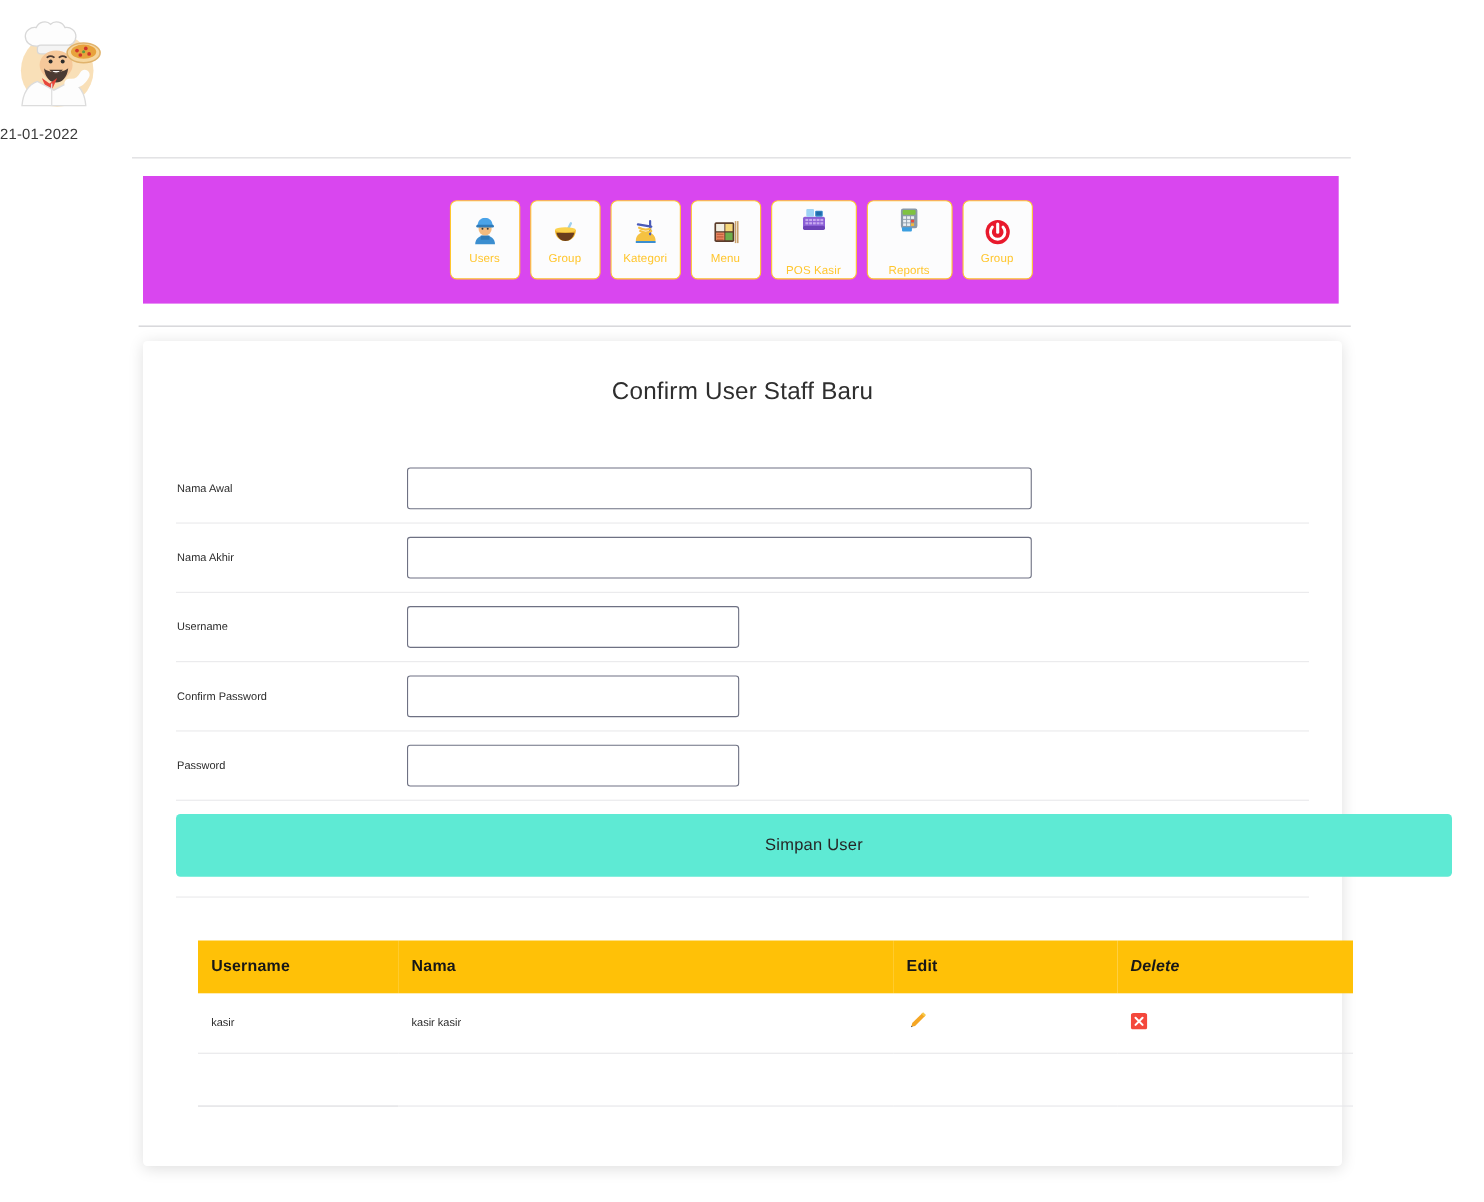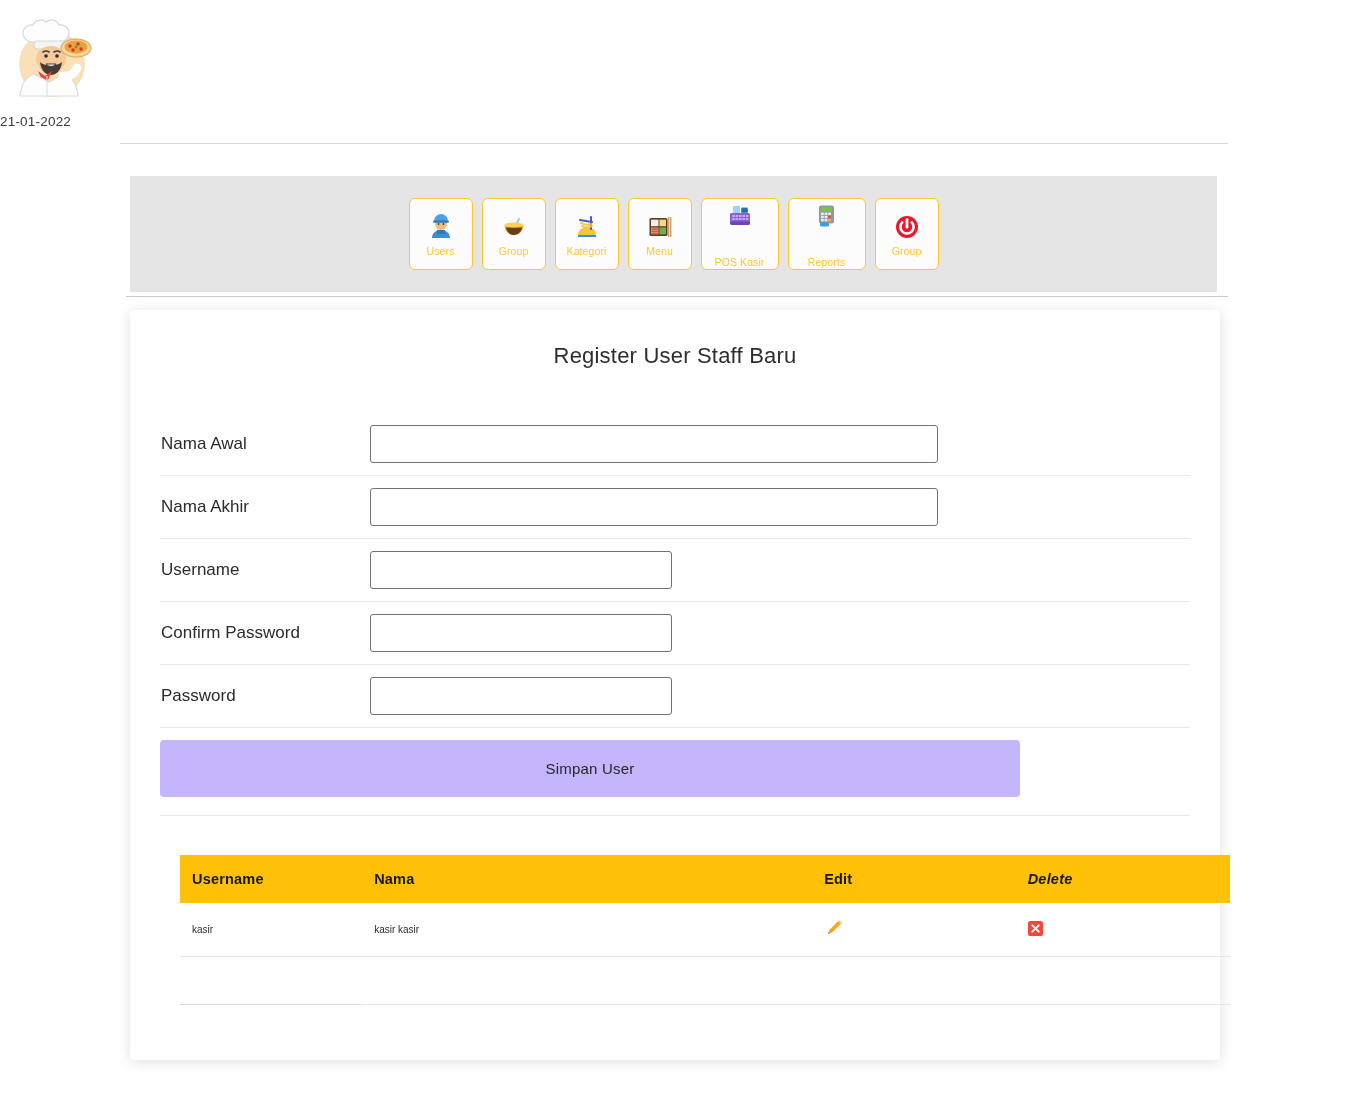--- a/index.html
+++ b/index.html
@@ -36,23 +36,23 @@
   .top-rule {
     position: absolute;
     left: 120px; top: 143px;
     width: 1108px; height: 1px;
     background: #d7d7da;
   }
 
   
   .navbar {
     position: absolute;
-    left: 130px; top: 176px;
+    left: 130px; top: 160px;
     width: 1087px; height: 116px;
-    background: #e5e5e5;
+    background: #d946ef;
     display: flex;
     align-items: center;
     justify-content: center;
     gap: 9px;
   }
   .nav-btn {
     width: 64px; height: 72px;
     border: 1px solid #ffc62e;
     border-radius: 6px;
     background: #fcfcfd;
@@ -108,21 +108,21 @@
   }
   .frow {
     display: flex;
     align-items: center;
     border-bottom: 1px solid #e9e9ec;
     min-height: 63px;
   }
   .frow-label {
     width: 210px;
     flex: 0 0 210px;
-    font-size: 17px;
+    font-size: 10px;
     color: #2b2b2b;
     padding-left: 1px;
   }
   .finput {
     height: 38px;
     border: 1.5px solid #6e7183;
     border-radius: 3px;
     background: #fff;
     font-family: "Liberation Sans", sans-serif;
     font-size: 14px;
@@ -133,23 +133,23 @@
   .finput.lg { width: 568px; }
   .finput.sm { width: 302px; }
 
   
   .submit-row {
     border-bottom: 1px solid #e9e9ec;
     padding: 12px 0 18px 0;
   }
   .btn-save {
     display: block;
-    width: 860px;
+    width: 1160px;
     height: 57px;
-    background: #c4b5fd;
+    background: #5eead4;
     border: none;
     border-radius: 4px;
     font-family: "Liberation Sans", sans-serif;
     font-size: 15px;
     color: #262626;
     cursor: pointer;
     letter-spacing: .2px;
   }
 
   
@@ -356,21 +356,21 @@
     </span>
     <span class="nav-label">Group</span>
   </a>
 
 </nav>
 
 <div class="mid-rule"></div>
 
 <section class="card">
 
-  <h1 class="card-title">Register User Staff Baru</h1>
+  <h1 class="card-title">Confirm User Staff Baru</h1>
 
   <div class="form">
 
     <div class="frow">
       <label class="frow-label">Nama Awal</label>
       <input class="finput lg" type="text" value="" style="">
     </div>
 
     <div class="frow">
       <label class="frow-label">Nama Akhir</label>

